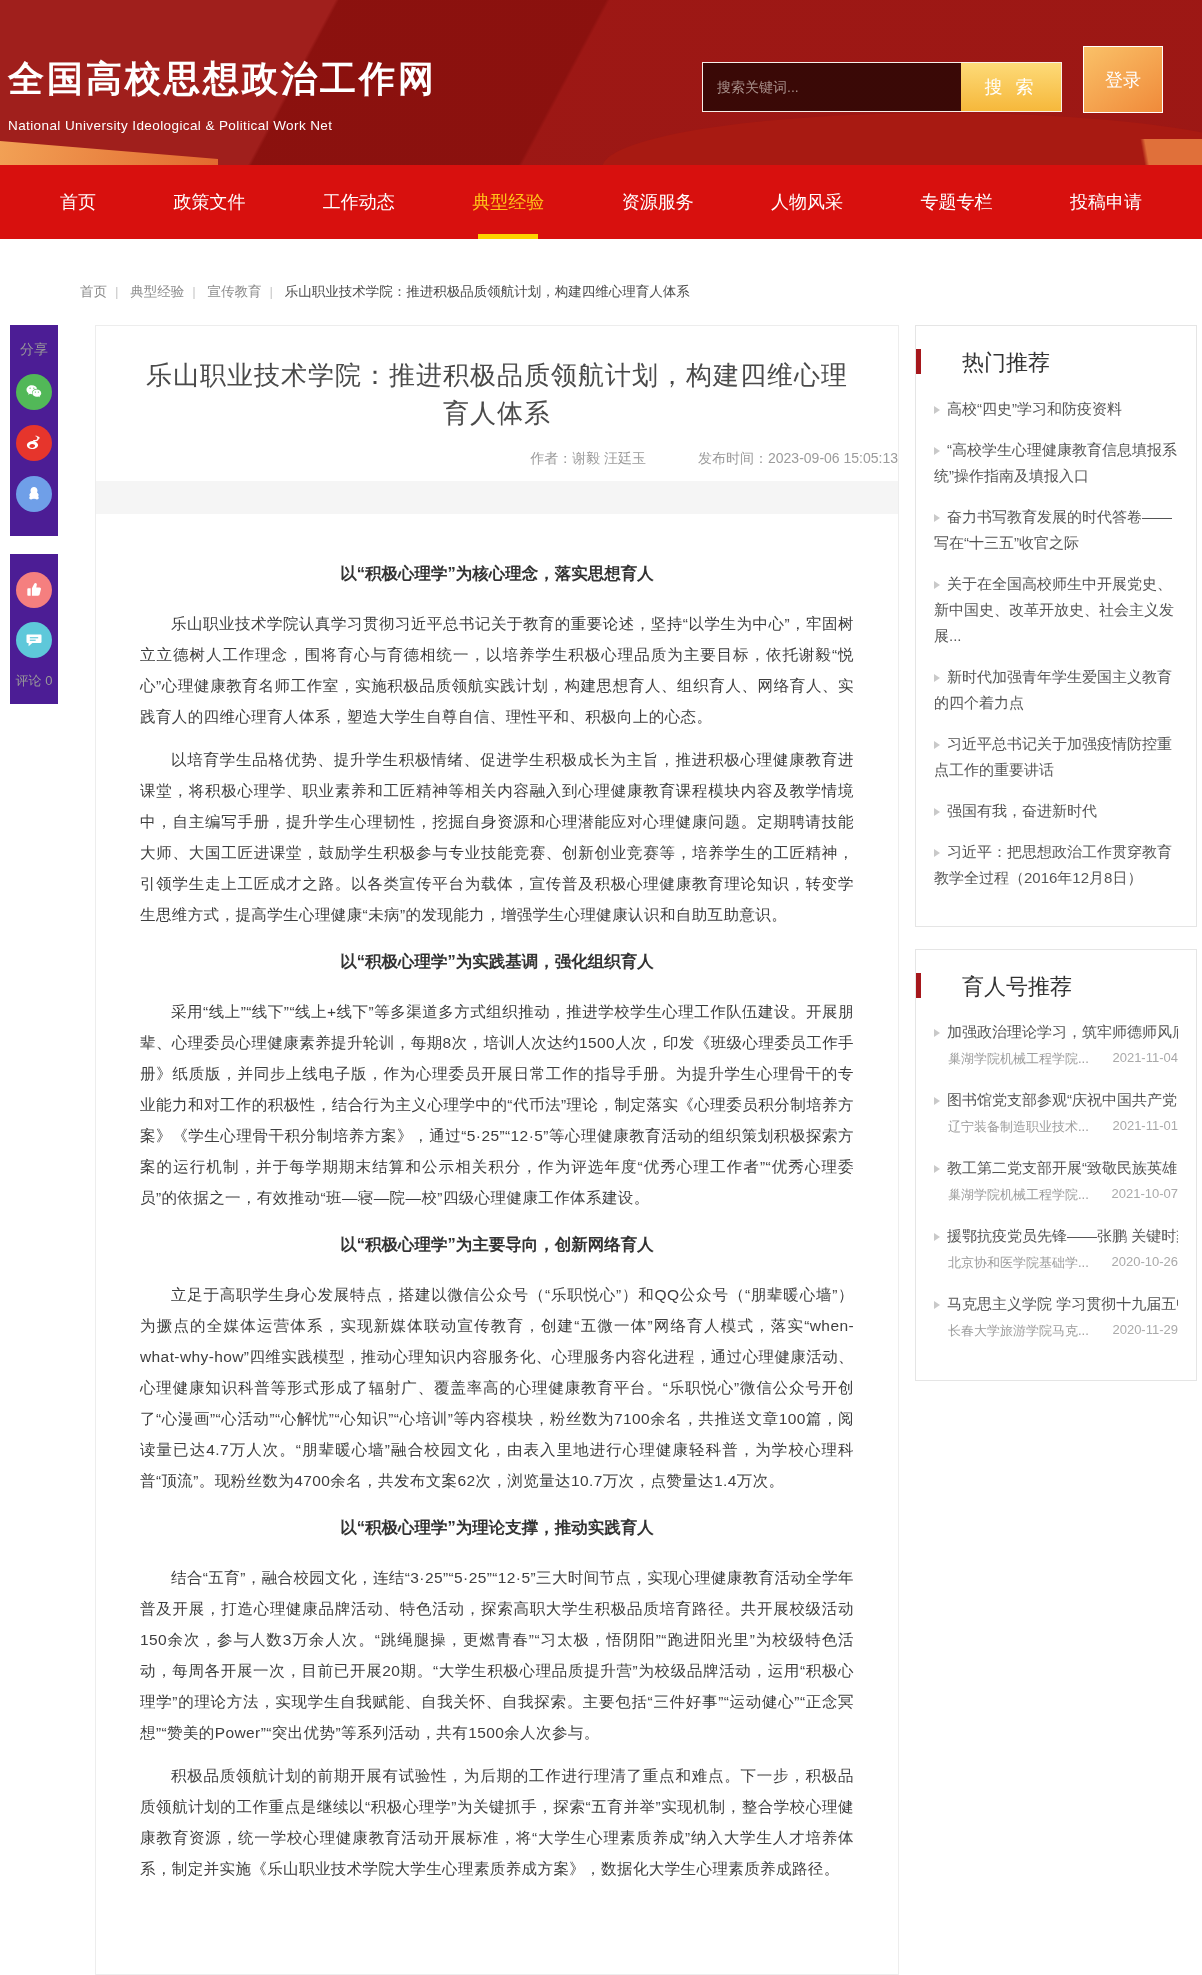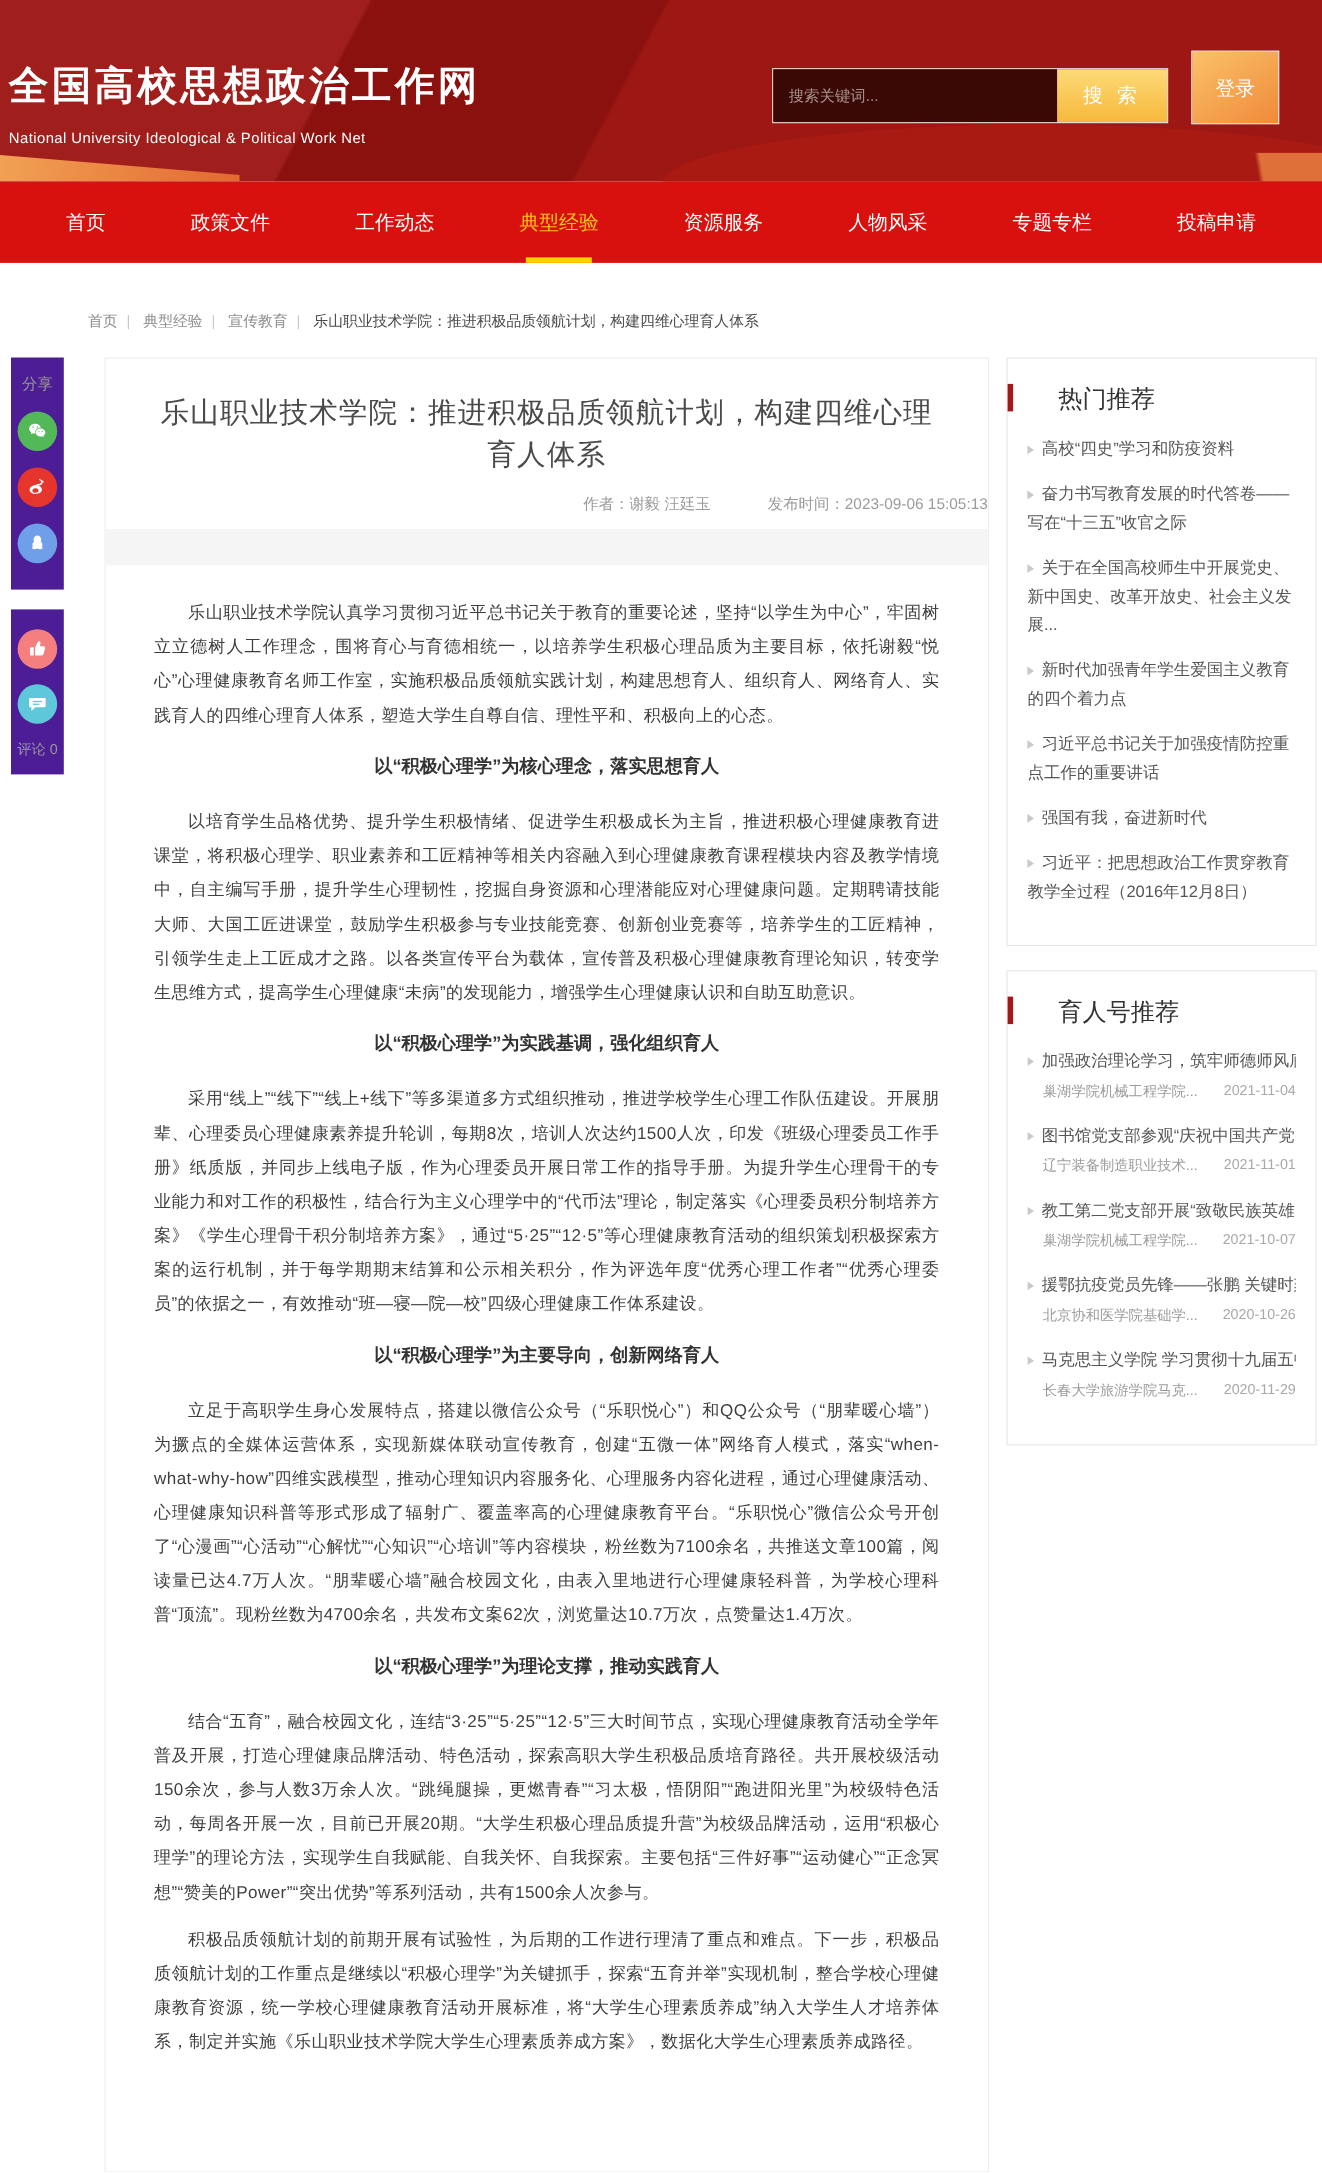--- a/index.html
+++ b/index.html
@@ -169,23 +169,23 @@
 
   <div class="card">
     <h1 class="article-title">乐山职业技术学院：推进积极品质领航计划，构建四维心理育人体系</h1>
     <div class="article-meta">
       <span class="meta-author">作者：谢毅 汪廷玉</span>
       <span class="meta-time">发布时间：2023-09-06 15:05:13</span>
     </div>
     <div class="meta-divider"></div>
     <div class="article-body">
 
+        <div class="sec t-h">以“积极心理学”为核心理念，落实思想育人</div>
+
         <div class="sec t-p">乐山职业技术学院认真学习贯彻习近平总书记关于教育的重要论述，坚持“以学生为中心”，牢固树立立德树人工作理念，围将育心与育德相统一，以培养学生积极心理品质为主要目标，依托谢毅“悦心”心理健康教育名师工作室，实施积极品质领航实践计划，构建思想育人、组织育人、网络育人、实践育人的四维心理育人体系，塑造大学生自尊自信、理性平和、积极向上的心态。</div>
-
-        <div class="sec t-h">以“积极心理学”为核心理念，落实思想育人</div>
 
         <div class="sec t-p">以培育学生品格优势、提升学生积极情绪、促进学生积极成长为主旨，推进积极心理健康教育进课堂，将积极心理学、职业素养和工匠精神等相关内容融入到心理健康教育课程模块内容及教学情境中，自主编写手册，提升学生心理韧性，挖掘自身资源和心理潜能应对心理健康问题。定期聘请技能大师、大国工匠进课堂，鼓励学生积极参与专业技能竞赛、创新创业竞赛等，培养学生的工匠精神，引领学生走上工匠成才之路。以各类宣传平台为载体，宣传普及积极心理健康教育理论知识，转变学生思维方式，提高学生心理健康“未病”的发现能力，增强学生心理健康认识和自助互助意识。</div>
 
         <div class="sec t-h">以“积极心理学”为实践基调，强化组织育人</div>
 
         <div class="sec t-p">采用“线上”“线下”“线上+线下”等多渠道多方式组织推动，推进学校学生心理工作队伍建设。开展朋辈、心理委员心理健康素养提升轮训，每期8次，培训人次达约1500人次，印发《班级心理委员工作手册》纸质版，并同步上线电子版，作为心理委员开展日常工作的指导手册。为提升学生心理骨干的专业能力和对工作的积极性，结合行为主义心理学中的“代币法”理论，制定落实《心理委员积分制培养方案》《学生心理骨干积分制培养方案》，通过“5·25”“12·5”等心理健康教育活动的组织策划积极探索方案的运行机制，并于每学期期末结算和公示相关积分，作为评选年度“优秀心理工作者”“优秀心理委员”的依据之一，有效推动“班—寝—院—校”四级心理健康工作体系建设。</div>
 
         <div class="sec t-h">以“积极心理学”为主要导向，创新网络育人</div>
 
         <div class="sec t-p">立足于高职学生身心发展特点，搭建以微信公众号（“乐职悦心”）和QQ公众号（“朋辈暖心墙”）为撅点的全媒体运营体系，实现新媒体联动宣传教育，创建“五微一体”网络育人模式，落实“when-what-why-how”四维实践模型，推动心理知识内容服务化、心理服务内容化进程，通过心理健康活动、心理健康知识科普等形式形成了辐射广、覆盖率高的心理健康教育平台。“乐职悦心”微信公众号开创了“心漫画”“心活动”“心解忧”“心知识”“心培训”等内容模块，粉丝数为7100余名，共推送文章100篇，阅读量已达4.7万人次。“朋辈暖心墙”融合校园文化，由表入里地进行心理健康轻科普，为学校心理科普“顶流”。现粉丝数为4700余名，共发布文案62次，浏览量达10.7万次，点赞量达1.4万次。</div>
@@ -198,20 +198,21 @@
       </div>
   </div>
 
   <div class="sidebar">
     <div class="panel">
       <div class="panel-title">热门推荐</div>
       <div>
 
           <div class="hot-item"><span class="tri"></span><span>高校“四史”学习和防疫资料</span></div>
 
+          <div class="hot-item"><span class="tri"></span><span>“高校学生心理健康教育信息填报系统”操作指南及填报入口</span></div>
 
           <div class="hot-item"><span class="tri"></span><span>奋力书写教育发展的时代答卷——写在“十三五”收官之际</span></div>
 
           <div class="hot-item"><span class="tri"></span><span>关于在全国高校师生中开展党史、新中国史、改革开放史、社会主义发展...</span></div>
 
           <div class="hot-item"><span class="tri"></span><span>新时代加强青年学生爱国主义教育的四个着力点</span></div>
 
           <div class="hot-item"><span class="tri"></span><span>习近平总书记关于加强疫情防控重点工作的重要讲话</span></div>
 
           <div class="hot-item"><span class="tri"></span><span>强国有我，奋进新时代</span></div>

